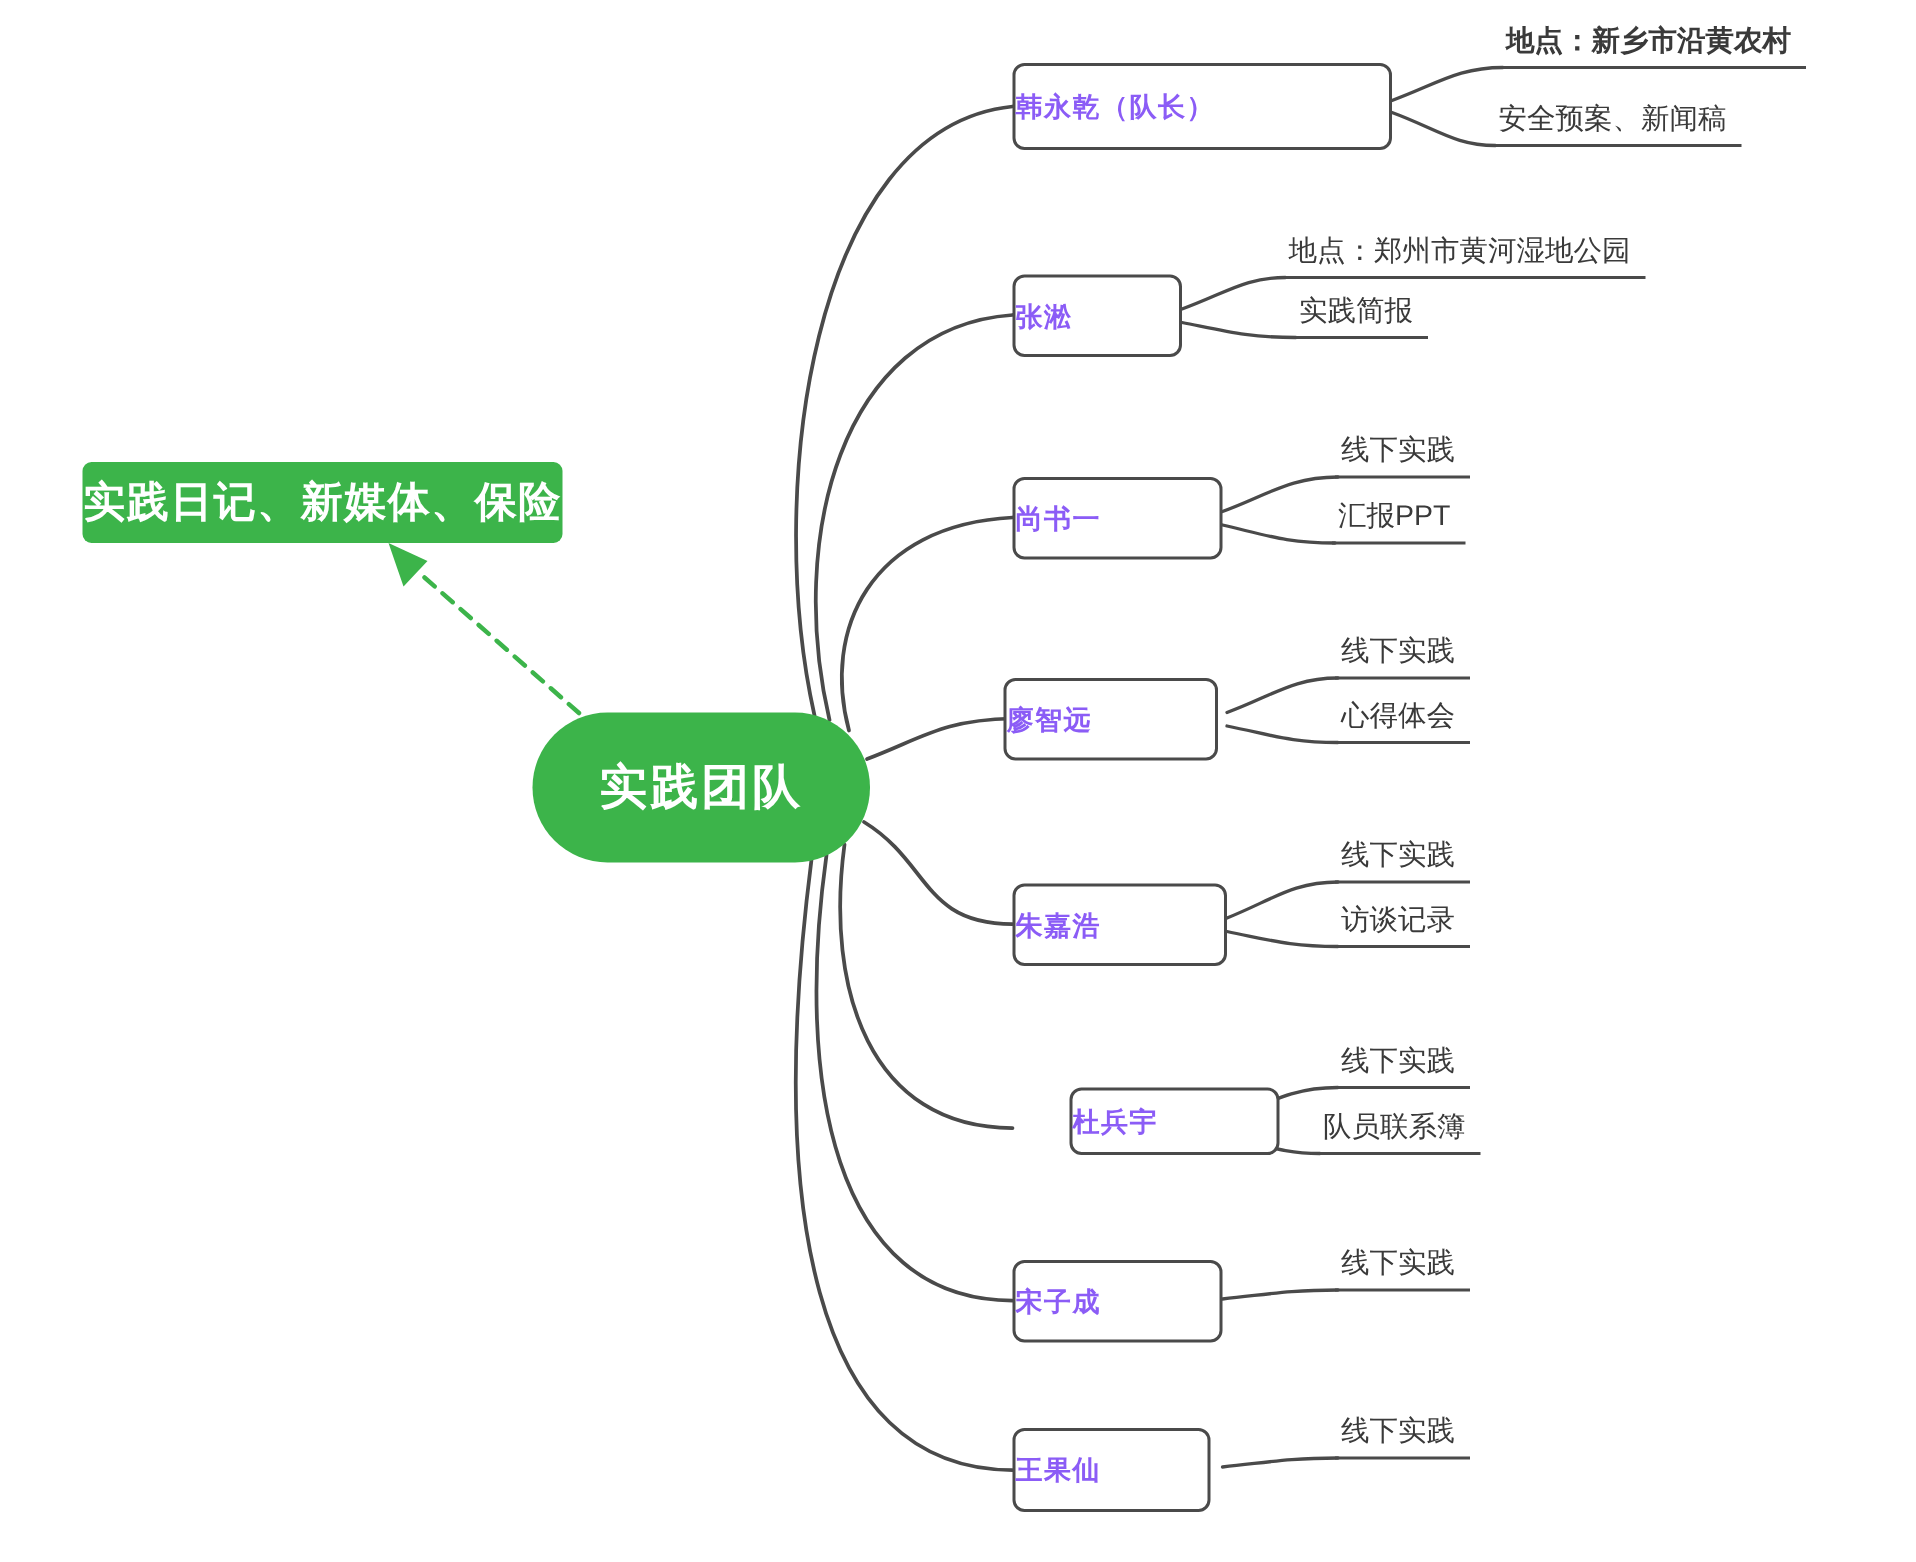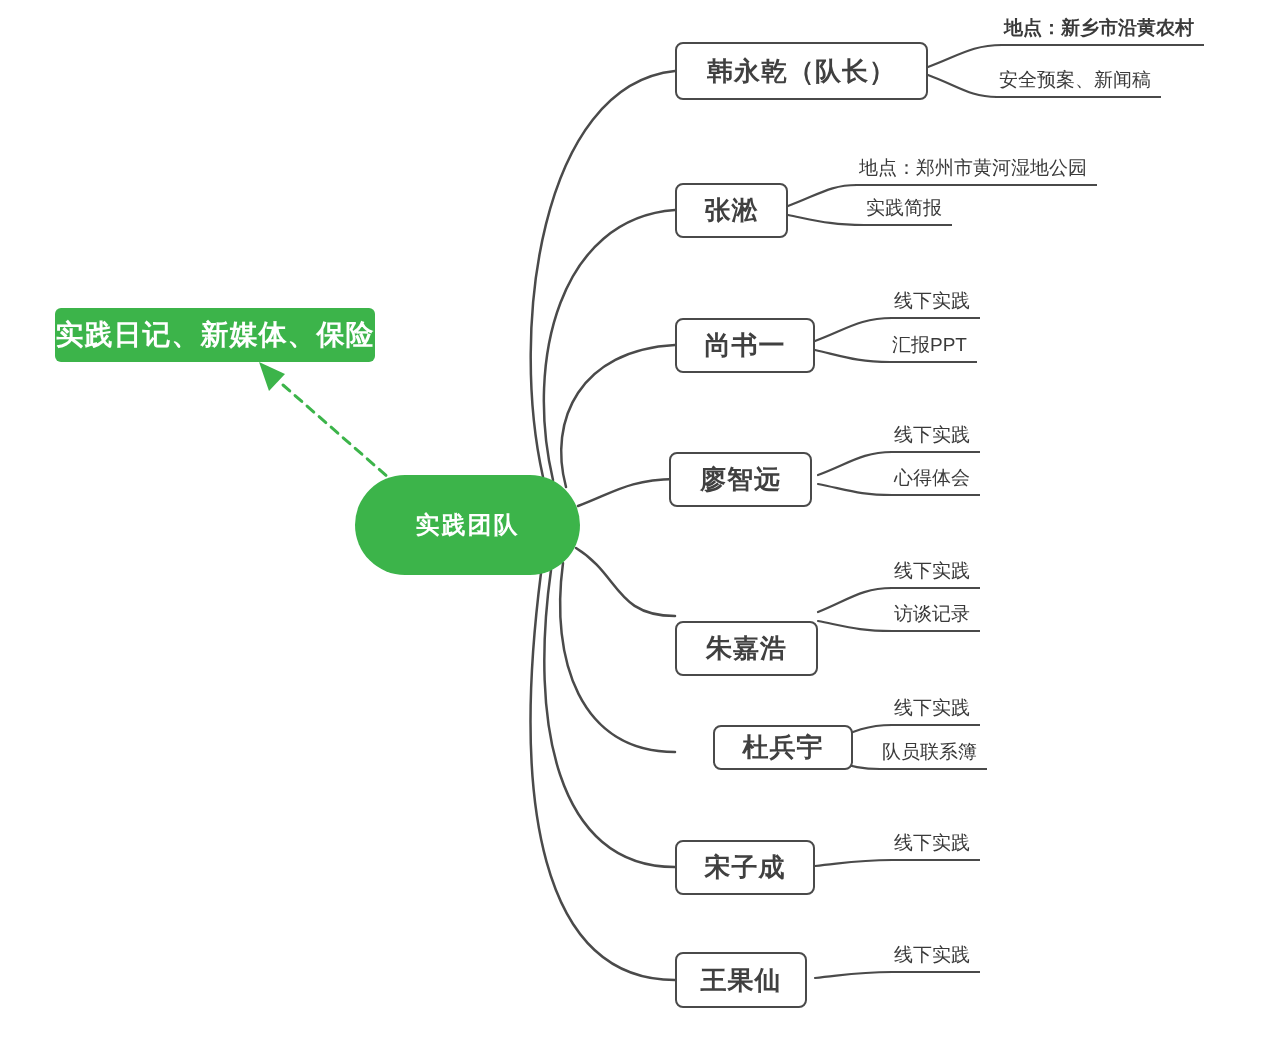--- a/index.html
+++ b/index.html
@@ -12,33 +12,33 @@
   .canvas{position:relative;width:1277px;height:1041px;background:#ffffff;overflow:hidden;}
   svg.wires{position:absolute;left:0;top:0;width:1277px;height:1041px;}
   svg.wires path.curve{fill:none;stroke:var(--line);stroke-width:2.5;stroke-linecap:round;}
   svg.wires path.fork{fill:none;stroke:var(--line);stroke-width:2.2;stroke-linecap:round;}
   svg.wires .dash{fill:none;stroke:var(--green);stroke-width:3;stroke-dasharray:9 7;stroke-linecap:round;}
   svg.wires .arrowhead{fill:var(--green);stroke:none;}
   .root{
     position:absolute;left:355px;top:475px;width:225px;height:100px;
     background:var(--green);border-radius:52px;
     display:flex;align-items:center;justify-content:center;
-    color:#ffffff;font-weight:bold;font-size:24px;letter-spacing:2px;
+    color:#ffffff;font-weight:bold;font-size:32px;letter-spacing:2px;
   }
   .callout{
     position:absolute;left:55px;top:308px;width:320px;height:54px;
     background:var(--green);border-radius:6px;
     display:flex;align-items:center;justify-content:center;
     color:#ffffff;font-weight:bold;font-size:28px;letter-spacing:1px;
   }
   .member{
     position:absolute;box-sizing:border-box;
     background:#ffffff;border:2.5px solid var(--line);border-radius:8px;
-    display:flex;align-items:center;justify-content:center;
-    font-weight:bold;font-size:26px;color:#404040;letter-spacing:1px;
+    display:flex;align-items:center;justify-content:flex-start;
+    font-weight:bold;font-size:18px;color:#8b5cf6;letter-spacing:1px;
     white-space:nowrap;
   }
   .branch{
     position:absolute;height:30px;line-height:28px;box-sizing:content-box;
     border-bottom:2.5px solid var(--line);
     font-size:19px;color:#3a3a3a;white-space:nowrap;
     padding:0 10px 0 4px;
   }
 </style>
 </head>
@@ -89,21 +89,21 @@
   </div>
   <div class="member" style="left:675px;top:183px;width:113px;height:55px;">
     <span>张淞</span>
   </div>
   <div class="member" style="left:675px;top:318px;width:140px;height:55px;">
     <span>尚书一</span>
   </div>
   <div class="member" style="left:669px;top:452px;width:143px;height:55px;">
     <span>廖智远</span>
   </div>
-  <div class="member" style="left:675px;top:589px;width:143px;height:55px;margin-top:32px;">
+  <div class="member" style="left:675px;top:589px;width:143px;height:55px;">
     <span>朱嘉浩</span>
   </div>
   <div class="member" style="left:713px;top:725px;width:140px;height:45px;">
     <span>杜兵宇</span>
   </div>
   <div class="member" style="left:675px;top:840px;width:140px;height:55px;">
     <span>宋子成</span>
   </div>
   <div class="member" style="left:675px;top:952px;width:132px;height:56px;">
     <span>王果仙</span>

